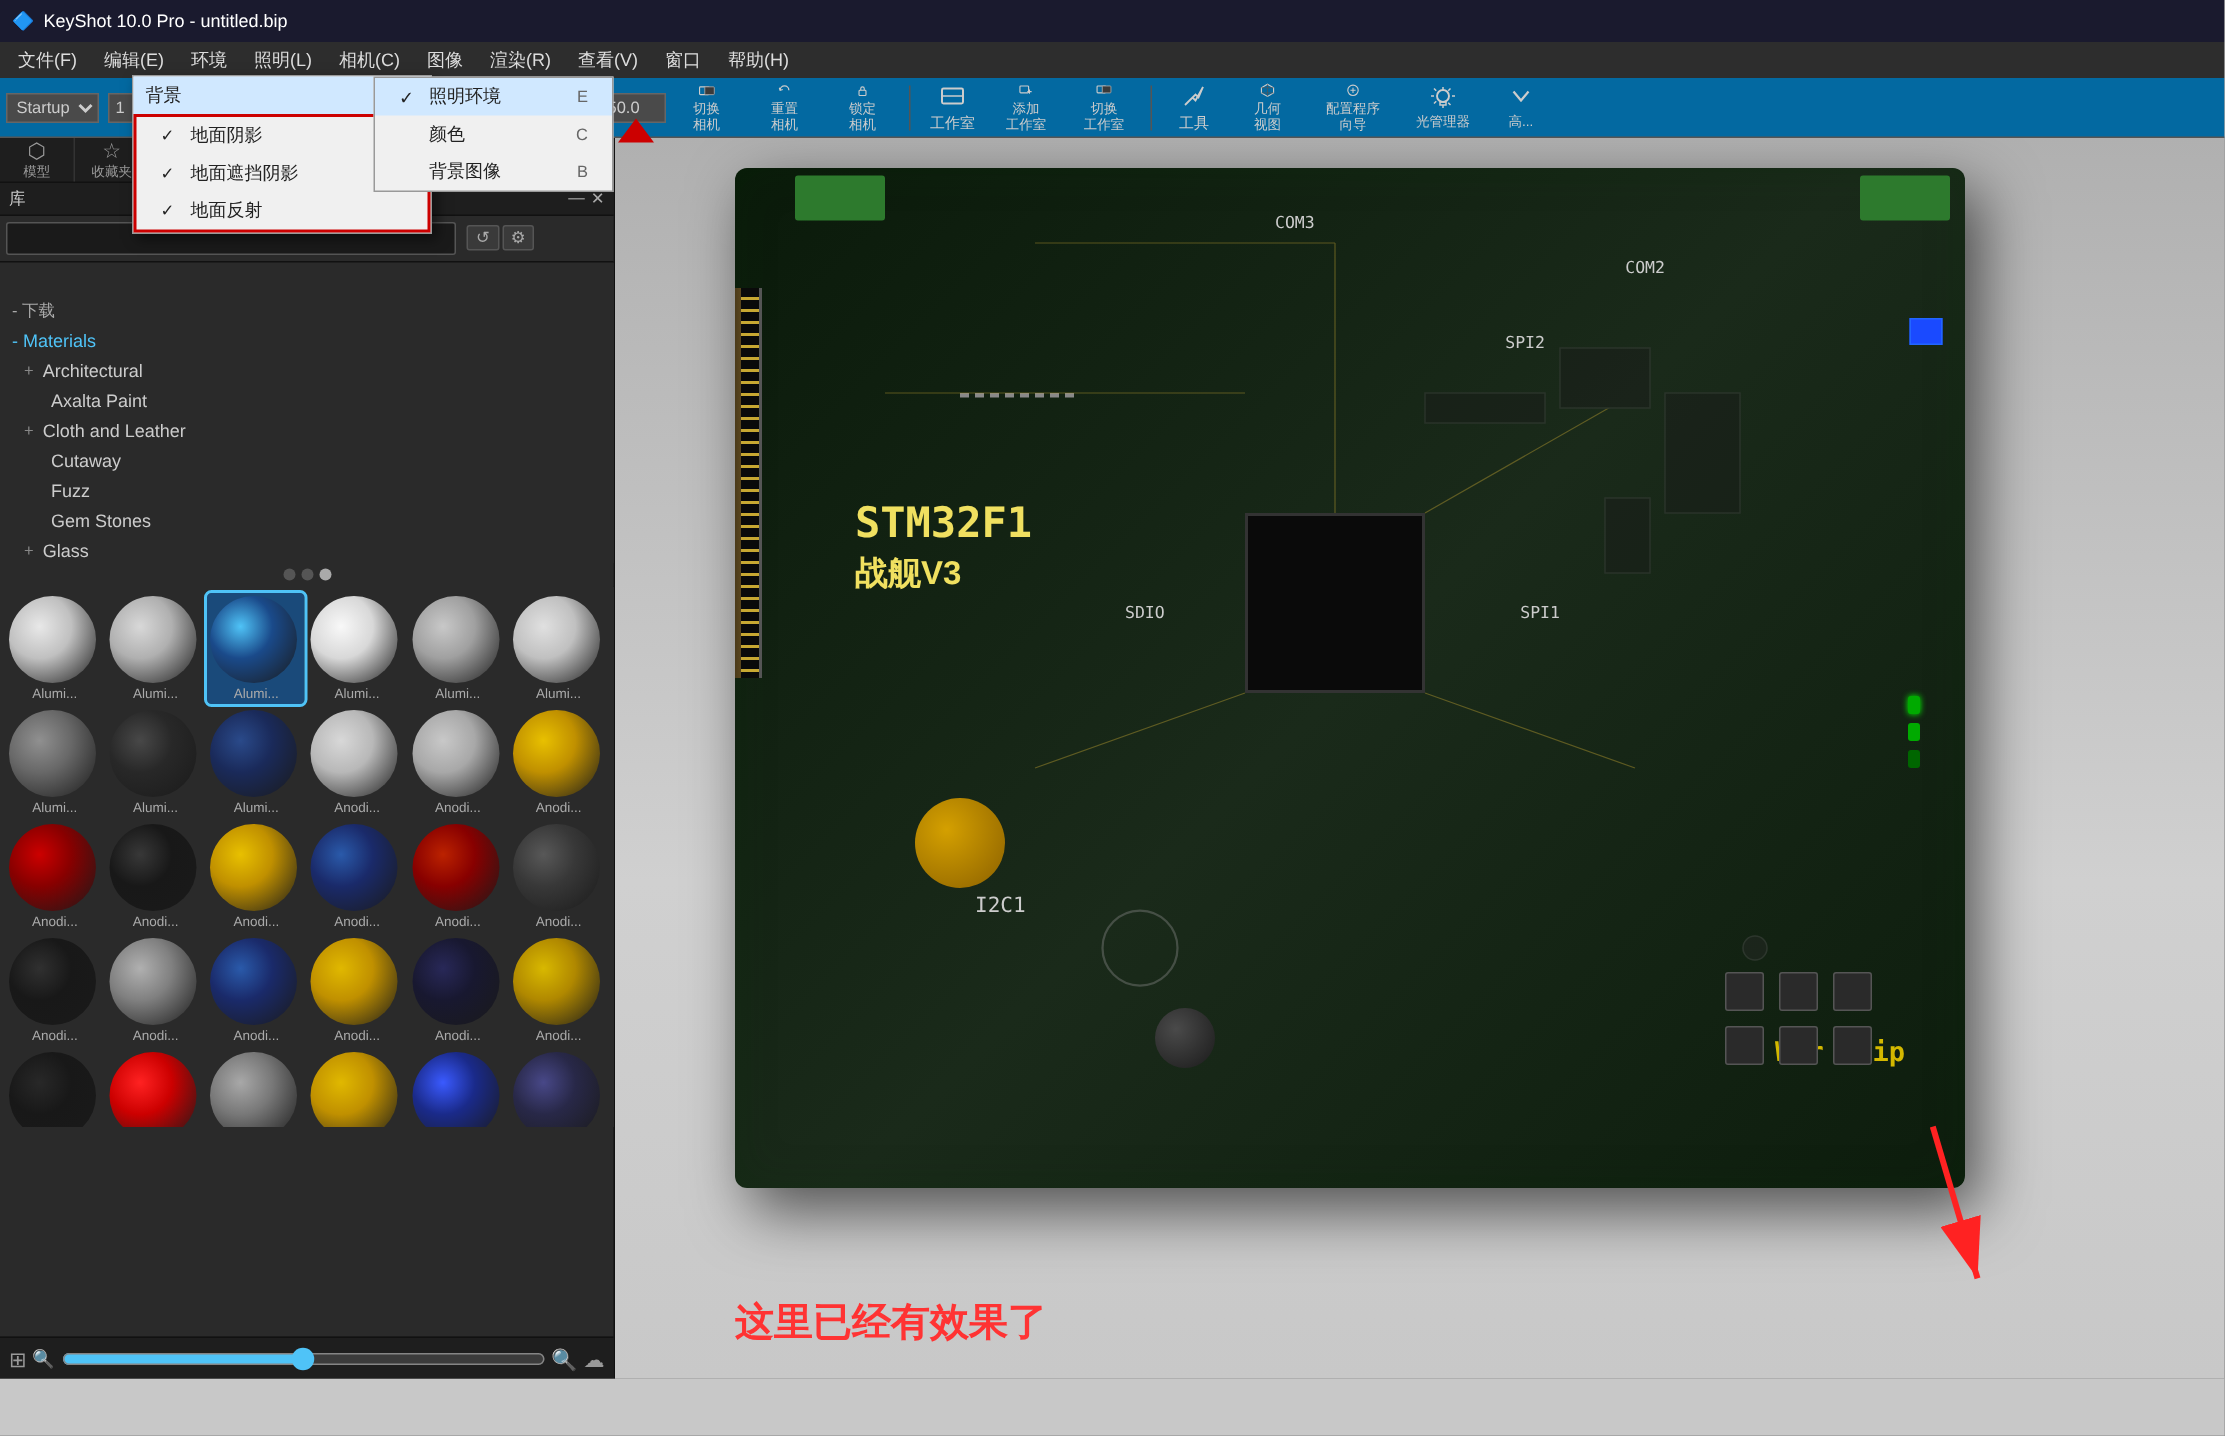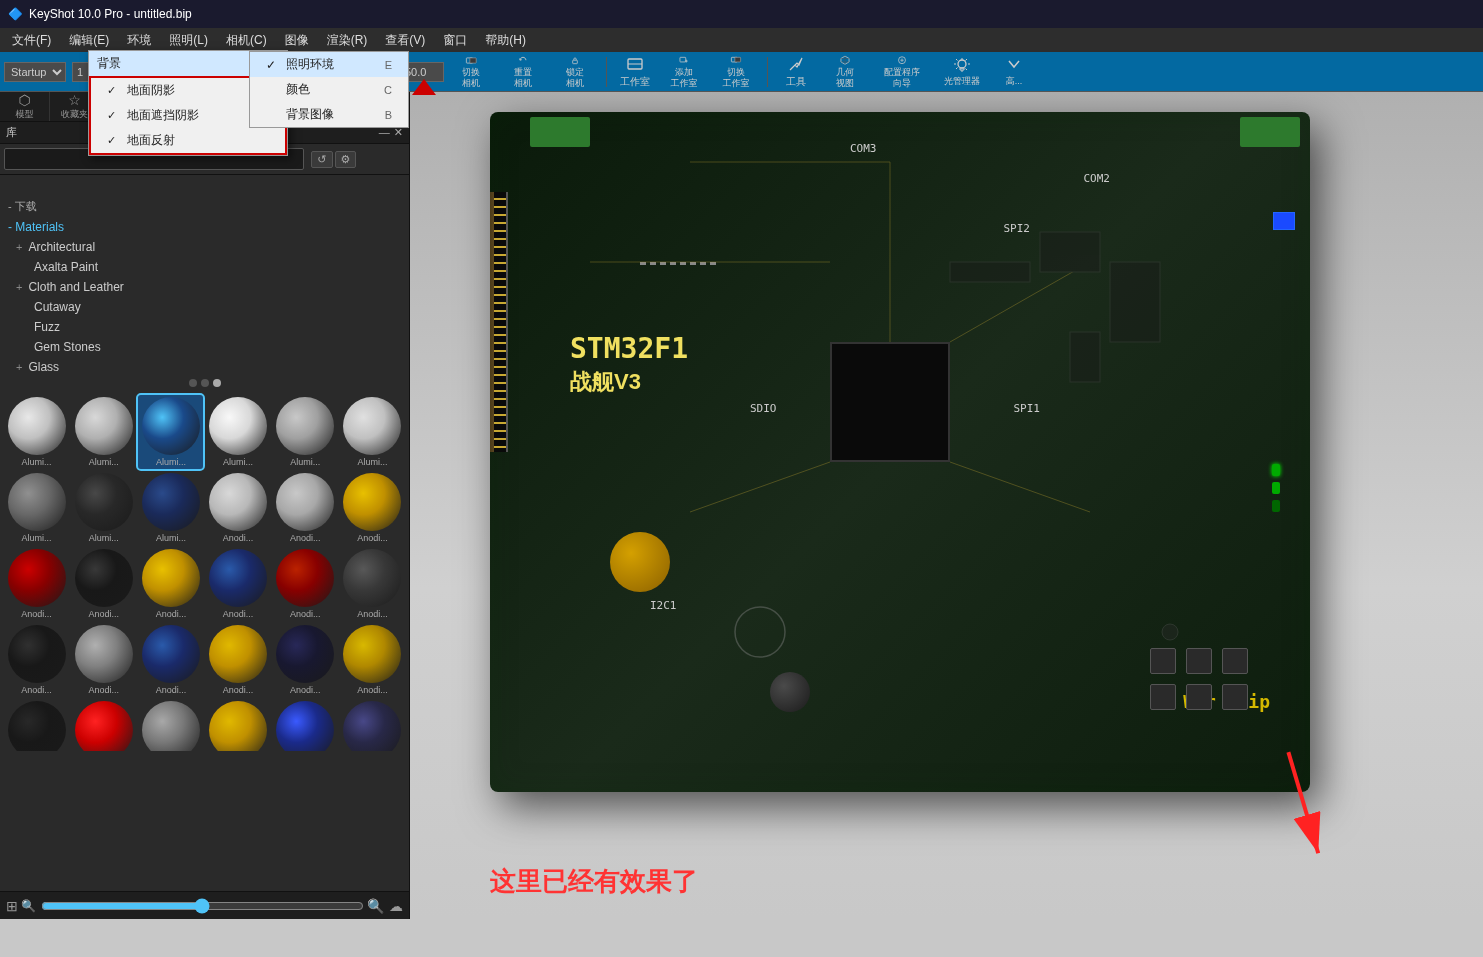--- a/index.html
+++ b/index.html
@@ -186,21 +186,20 @@
       grid-template-columns: repeat(6, 1fr);
       gap: 2px;
       padding: 4px;
       background: #2a2a2a;
       overflow-y: auto;
       max-height: 360px;
     }
     .mat-item {
       display: flex;
       flex-direction: column;
-      align-items: center;
       cursor: pointer;
       border-radius: 3px;
       padding: 2px;
     }
     .mat-item.selected { background: #1a4a7a; outline: 2px solid #4fc3f7; }
     .mat-thumb {
       width: 58px;
       height: 58px;
       border-radius: 50%;
       margin-bottom: 2px;
@@ -836,21 +835,21 @@
           <div style="position:absolute;top:30px;left:360px;color:#ccc;font-size:11px;font-family:monospace;">COM3</div>
 
           <div style="position:absolute;top:60px;right:200px;color:#ccc;font-size:11px;font-family:monospace;">COM2</div>
 
           <div style="position:absolute;top:110px;right:280px;color:#ccc;font-size:11px;font-family:monospace;">SPI2</div>
 
           <div style="position:absolute;top:290px;right:270px;color:#ccc;font-size:11px;font-family:monospace;">SPI1</div>
 
           <div style="position:absolute;top:290px;left:260px;color:#ccc;font-size:11px;font-family:monospace;">SDIO</div>
 
-          <div style="position:absolute;bottom:180px;left:160px;color:#ccc;font-size:11px;font-family:monospace;">I2C1</div>
+          <div style="position:absolute;bottom:180px;left:160px;color:#ccc;font-size:14px;font-family:monospace;">I2C1</div>
 
           <div style="position:absolute;top:290px;left:390px;color:#888;font-size:14px;font-family:monospace;transform:rotate(-45deg);">MCU</div>
 
           <div style="position:absolute;top:320px;left:370px;color:#888;font-size:10px;font-family:monospace;transform:rotate(-45deg);">LQFP-144</div>
 
           <div class="pcb-text-warship">War Ship</div>
 
           <div class="green-conn" style="top:5px;left:40px;width:60px;height:30px;"></div>
 
           <div class="green-conn" style="top:5px;right:10px;width:60px;height:30px;"></div>

